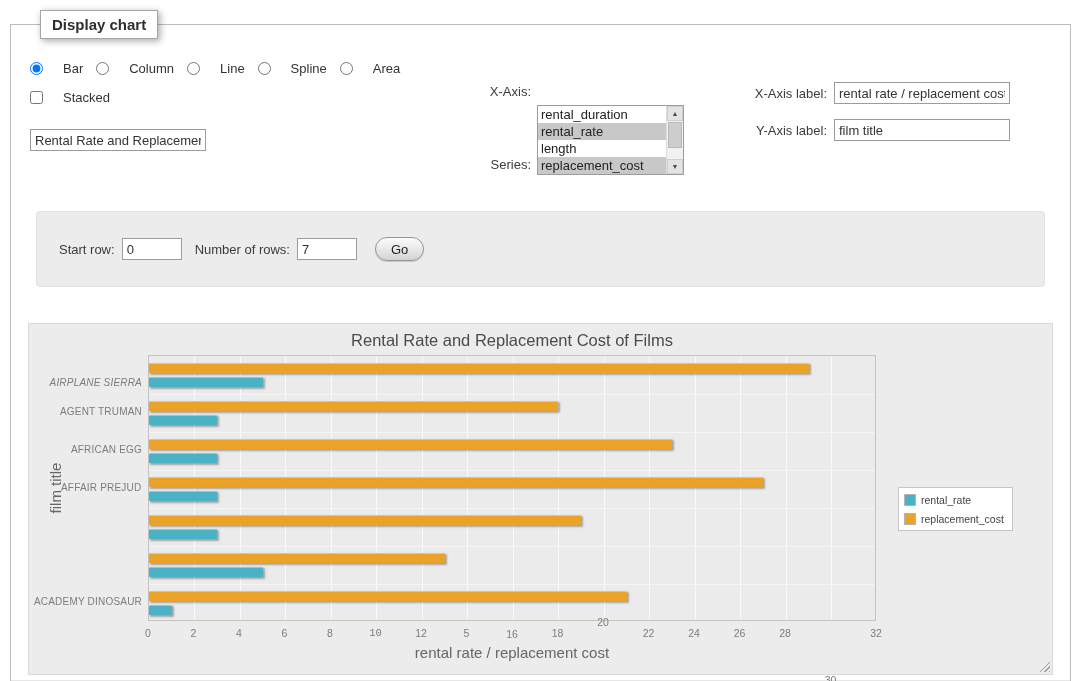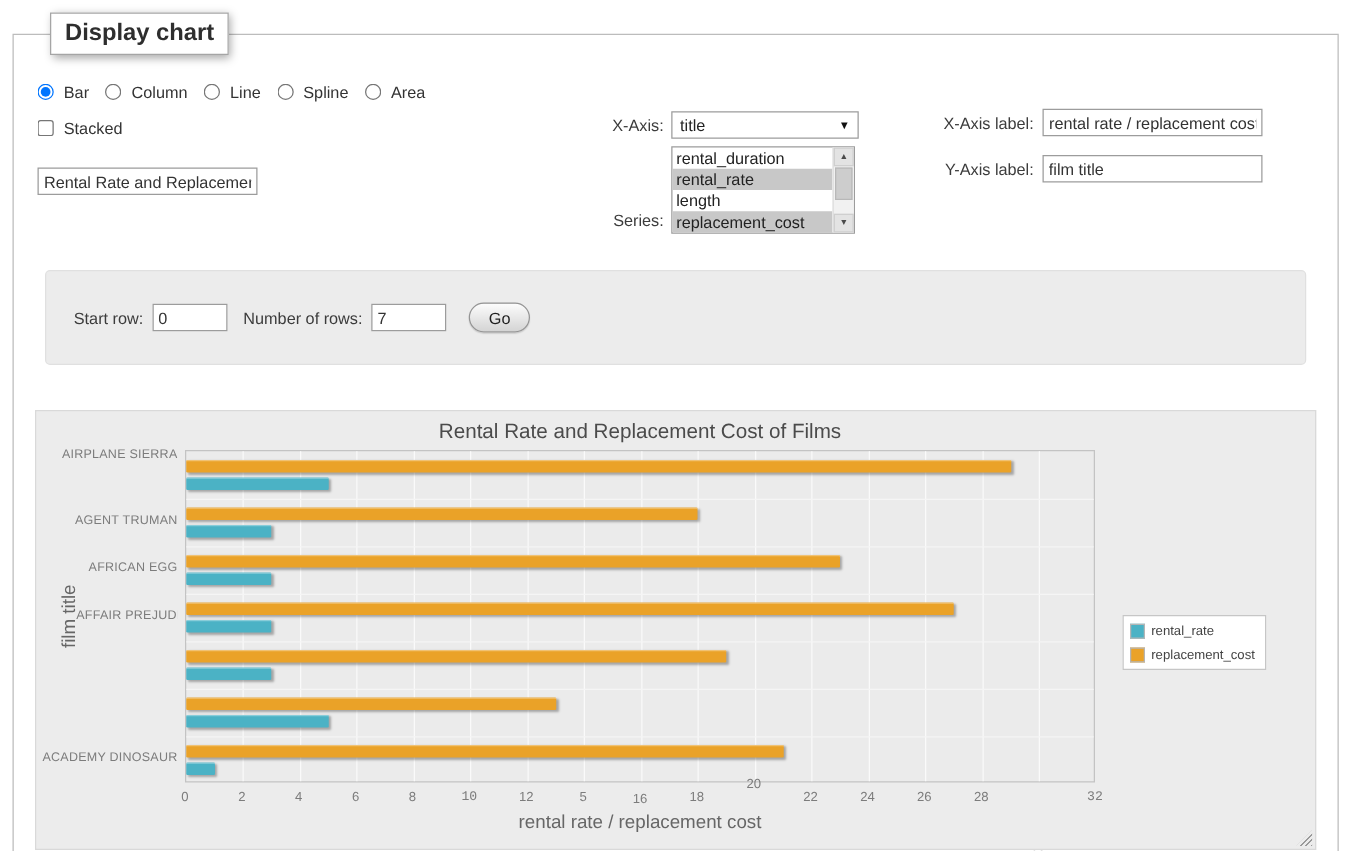--- a/index.html
+++ b/index.html
@@ -1,25 +1,25 @@
 <!DOCTYPE html>
 <html><head>
 <meta charset="utf-8">
 <style>
   * { box-sizing: border-box; margin: 0; padding: 0; }
   html, body { width: 1081px; height: 681px; overflow: hidden; }
   body { background: #fff; font-family: "Liberation Sans", sans-serif; font-size: 13px; color: #3a3a3a; }
 
   fieldset.main { margin: 10px; border: 1px solid #bcbcbc; padding: 0 17px; background: #fff; }
   legend.tab { margin-left: 12px; padding: 5px 11px; border: 1px solid #a5a5a5; background: #fff;
-               font-weight: bold; font-size: 19px; color: #2e2e2e; box-shadow: 2px 2px 7px rgba(0,0,0,.35); }
+               font-weight: bold; font-size: 15px; color: #2e2e2e; box-shadow: 2px 2px 7px rgba(0,0,0,.35); }
 
   .controls { position: relative; height: 150px; }
   .radio-row { display: flex; gap: 13px; align-items: center; margin: 22px 0 0 2px; }
-  .radio-row label, .check-row label { display: flex; gap: 8px; align-items: center; color: #333; cursor: default; }
+  .radio-row label, .check-row label { display: flex; gap: 20px; align-items: center; color: #333; cursor: default; }
   .check-row { margin: 14px 0 0 2px; display: flex; }
 
   input[type=text] { height: 22px; border: 1px solid #9c9c9c; background: #fff; padding: 0 4px;
                      font: 13px "Liberation Sans", sans-serif; color: #333; }
   .title-input { display: block; margin: 24px 0 0 2px; width: 176px; }
 
   .mid-col { position: absolute; left: 457px; top: 23px; }
   .frow { display: flex; align-items: center; }
   .frow.fend { align-items: flex-end; margin-top: 6px; }
   .flabel { width: 46px; text-align: right; margin-right: 6px; color: #3c3c3c; }
@@ -115,24 +115,20 @@
         <input type="checkbox" style="">
         <span>Stacked</span>
       </label>
     </div>
 
     <input type="text" class="title-input" value="Rental Rate and Replacement Cost of Films" style="">
 
     <div class="mid-col">
       <div class="frow">
         <span class="flabel">X-Axis:</span>
-        <div class="select-box">
-          <span class="val">title</span>
-          <span class="arrow">▼</span>
-        </div>
       </div>
       <div class="frow fend">
         <span class="flabel">Series:</span>
         <div class="listbox">
           <div class="opts">
               <div class="opt">rental_duration</div>
               <div class="opt selected">rental_rate</div>
               <div class="opt">length</div>
               <div class="opt selected">replacement_cost</div>
             </div>
@@ -228,22 +224,22 @@
       <div class="tick-label" style="left: 377px; top: 303px;">12</div>
       <div class="tick-label" style="left: 422.5px; top: 303px;">5</div>
       <div class="tick-label" style="left: 468px; top: 304px;">16</div>
       <div class="tick-label" style="left: 513.5px; top: 303px;">18</div>
       <div class="tick-label" style="left: 559px; top: 292px;">20</div>
       <div class="tick-label" style="left: 604.5px; top: 303px;">22</div>
       <div class="tick-label" style="left: 650px; top: 303px;">24</div>
       <div class="tick-label" style="left: 695.5px; top: 303px;">26</div>
       <div class="tick-label" style="left: 741px; top: 303px;">28</div>
       <div class="tick-label" style="left: 786.5px; top: 317px; margin-top: 33px;">30</div>
-      <div class="tick-label" style="left: 832px; top: 303px; font-family: Liberation Mono, monospace;">32</div>
-      <div class="cat-label" style="top: 16px; height: 38px; line-height: 38px;">AIRPLANE SIERRA</div>
+      <div class="tick-label" style="left: 832px; top: 303px;">32</div>
+      <div class="cat-label" style="top: 40px; height: 38px; line-height: 38px; font-style: italic;">AIRPLANE SIERRA</div>
       <div class="cat-label" style="top: 69px; height: 38px; line-height: 38px;">AGENT TRUMAN</div>
       <div class="cat-label" style="top: 107px; height: 38px; line-height: 38px;">AFRICAN EGG</div>
       <div class="cat-label" style="top: 145px; height: 38px; line-height: 38px; padding-left: 32px;">AFFAIR PREJUDICE</div>
       <div class="cat-label" style="top: 259px; height: 38px; line-height: 38px;">ACADEMY DINOSAUR</div>
     </div>
 
   <div class="footer-strip"></div>
 </fieldset>
 
 </body></html>

